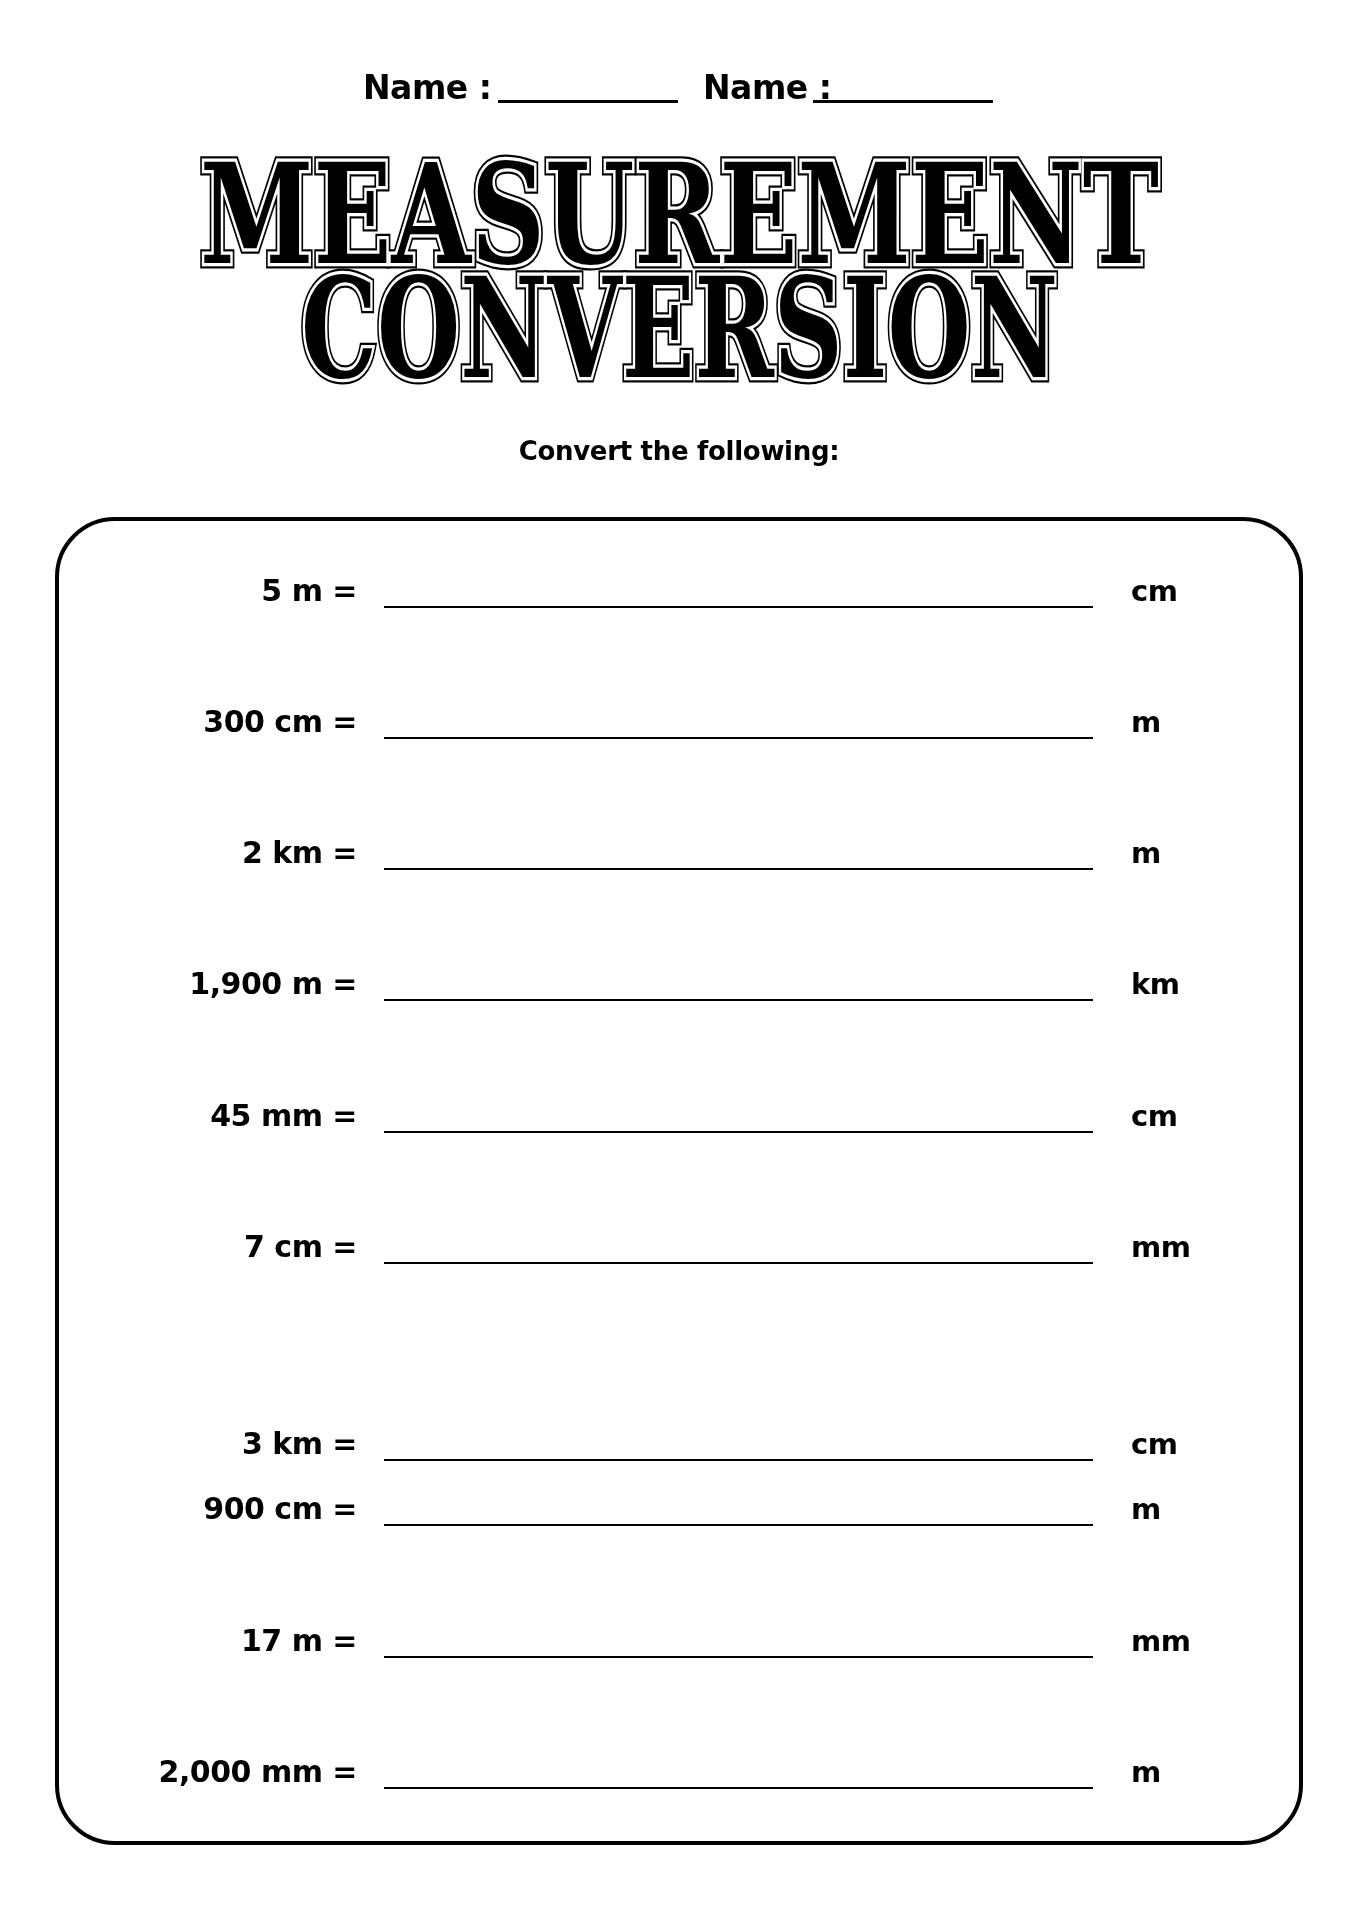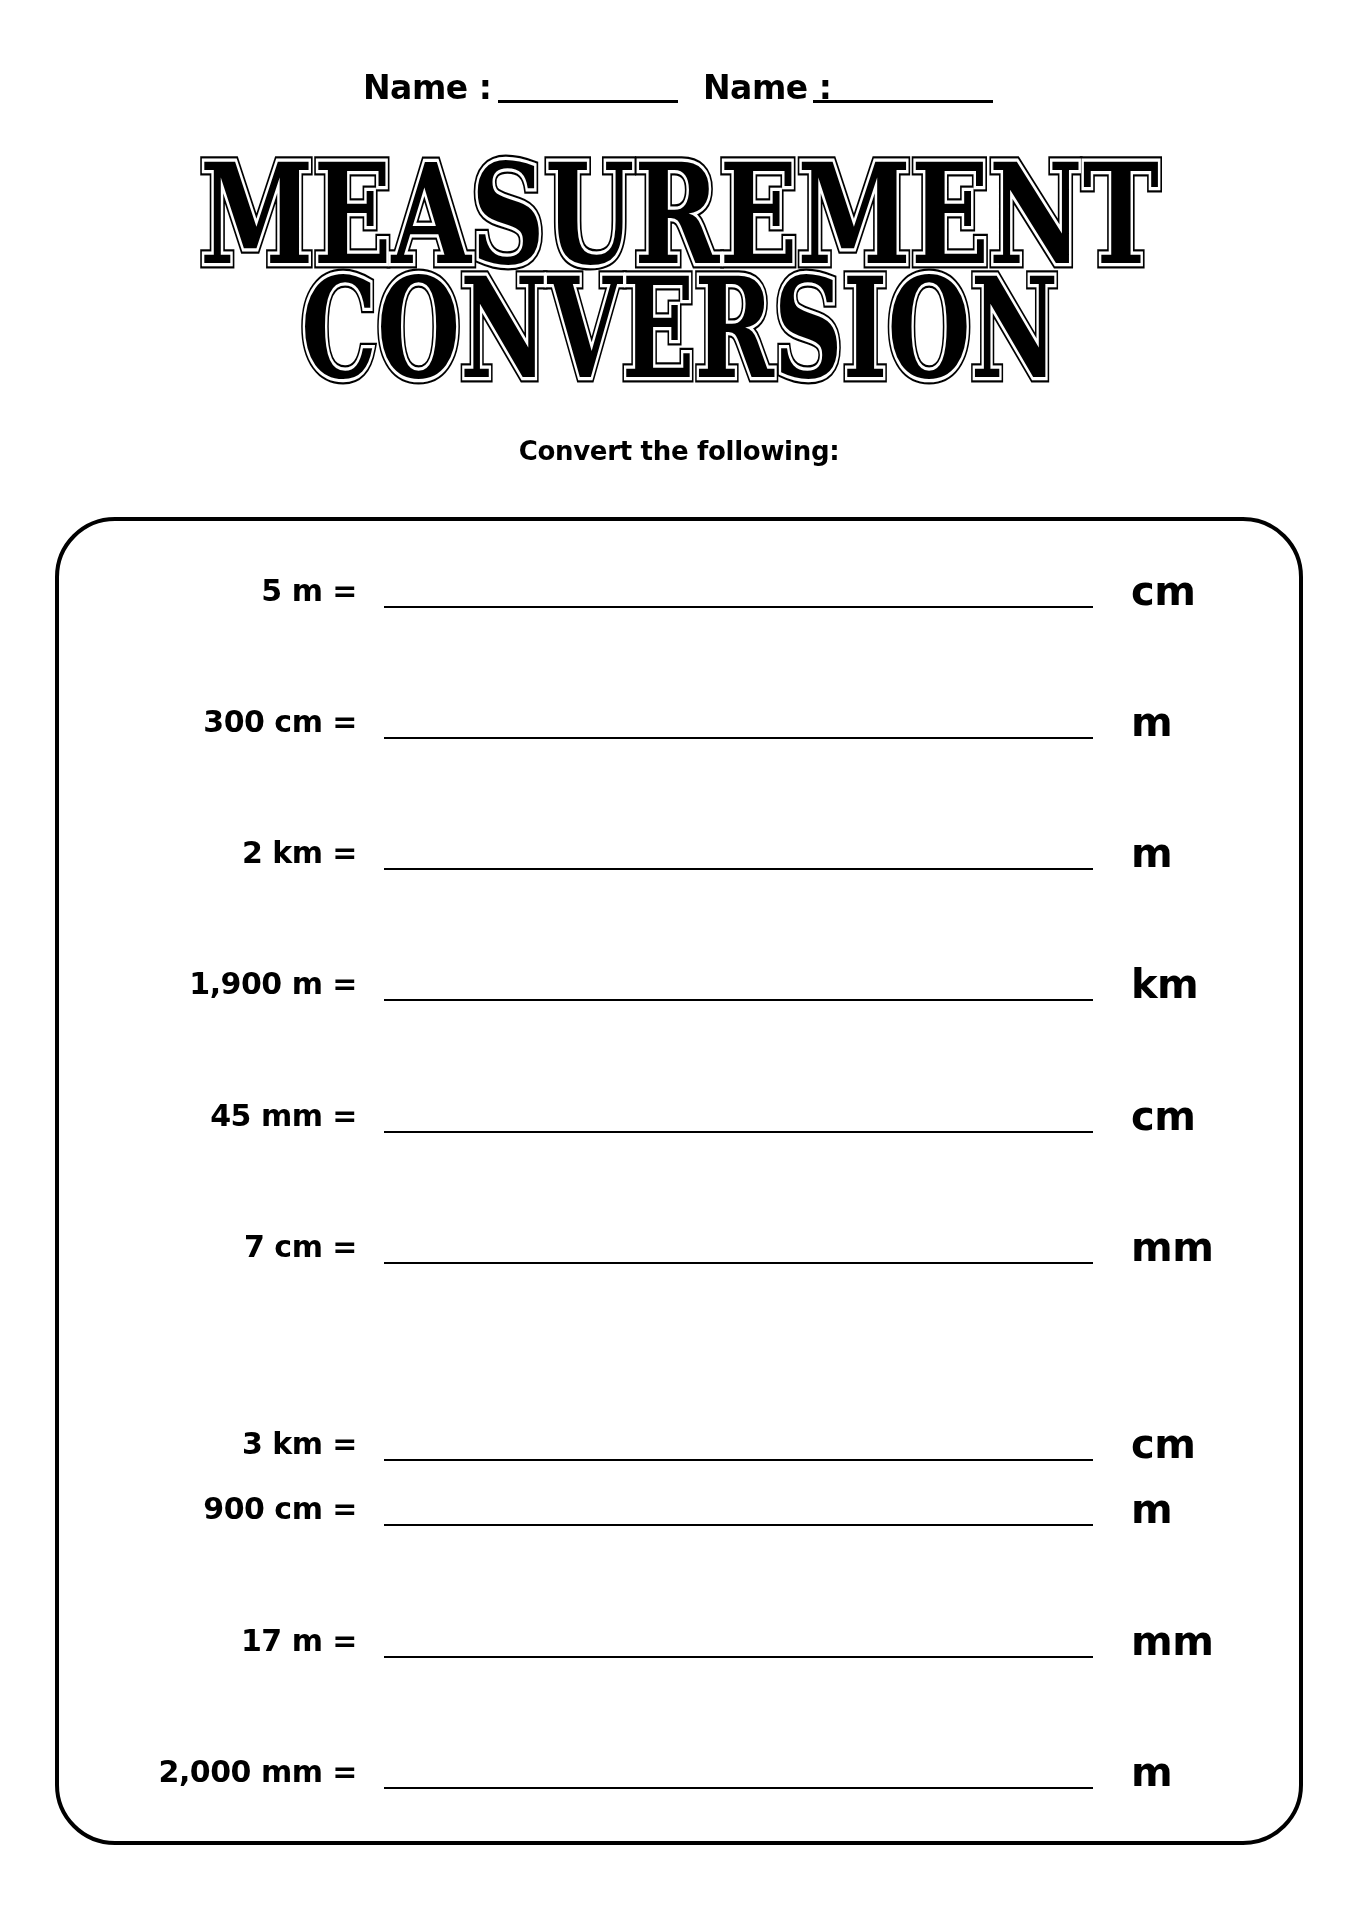--- a/index.html
+++ b/index.html
@@ -104,21 +104,21 @@
     border: none;
     padding: 0;
     outline: none;
   }
   .unit {
     position: absolute;
     left: 1131px;
     bottom: 0px;
     font-family: "DejaVu Sans", sans-serif;
     font-weight: bold;
-    font-size: 40px;
+    font-size: 29px;
     line-height: 30px;
     white-space: nowrap;
     letter-spacing: -0.5px;
   }
 </style>
 </head>
 <body>
 
 <div>
   <span class="hdr-label" style="left:363px;">Name :</span>

